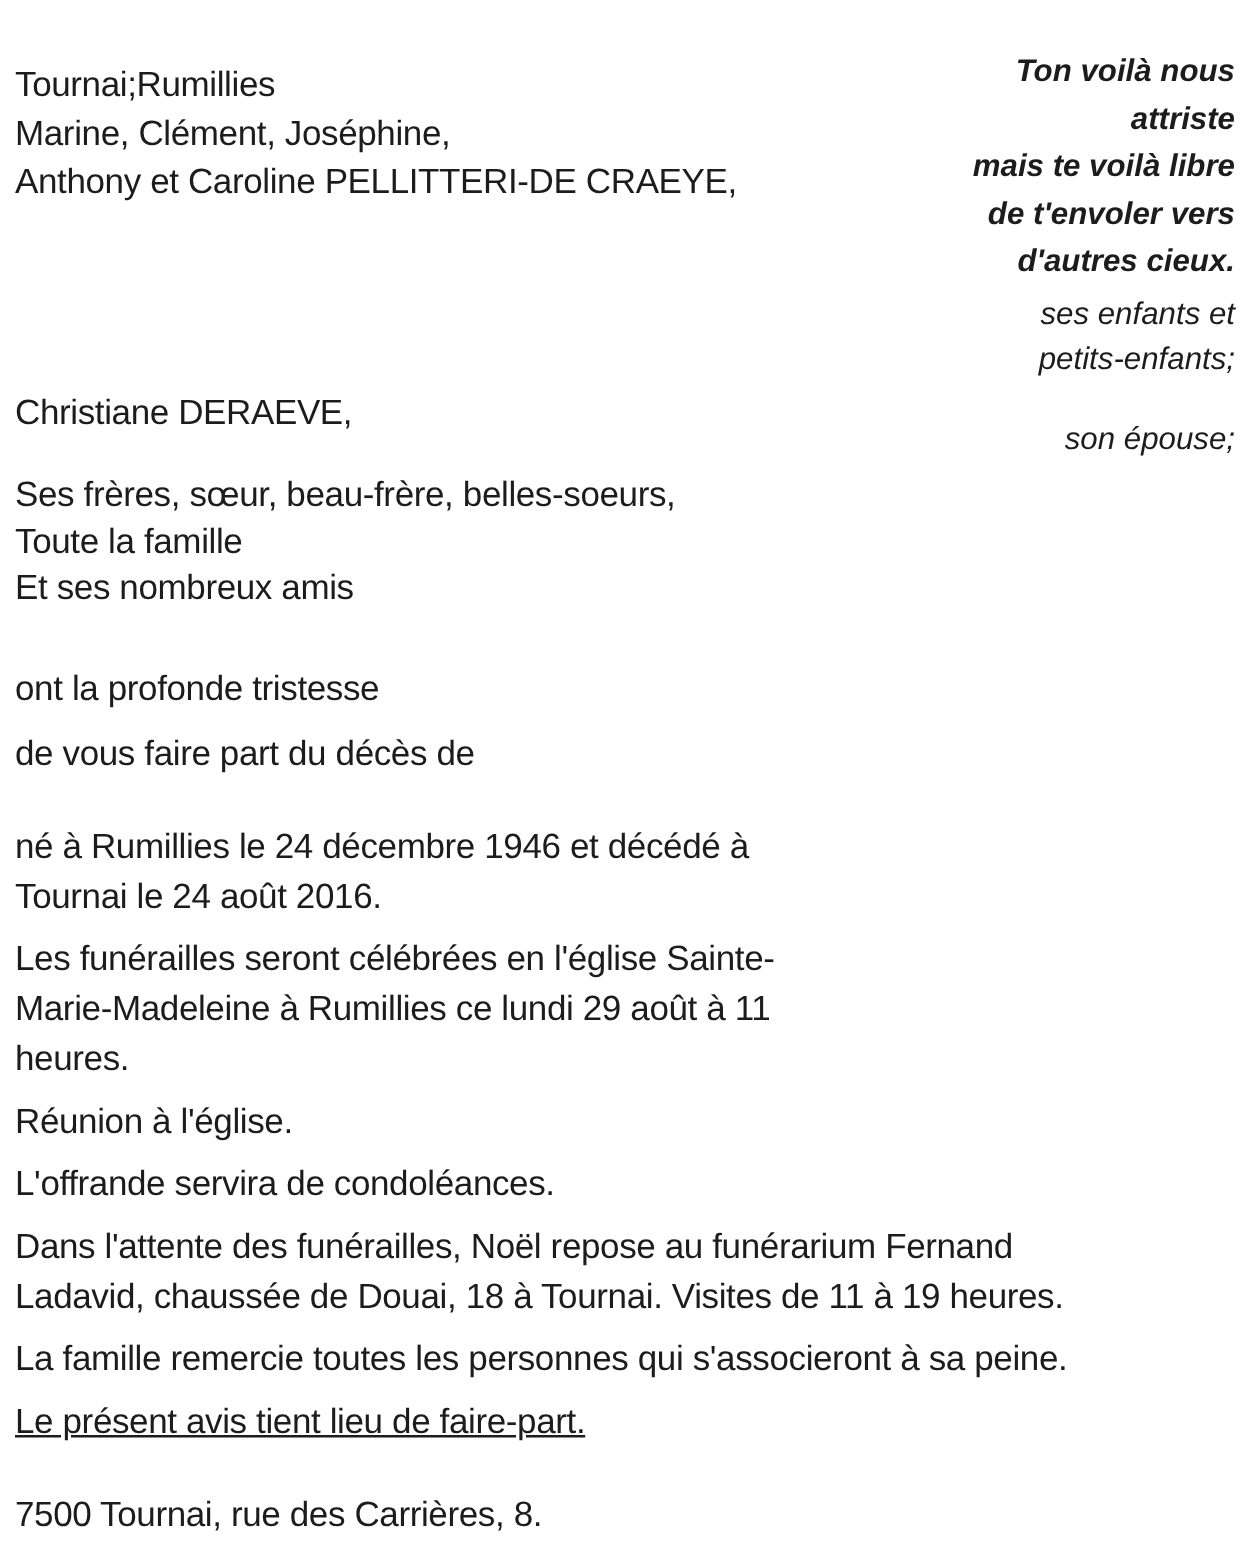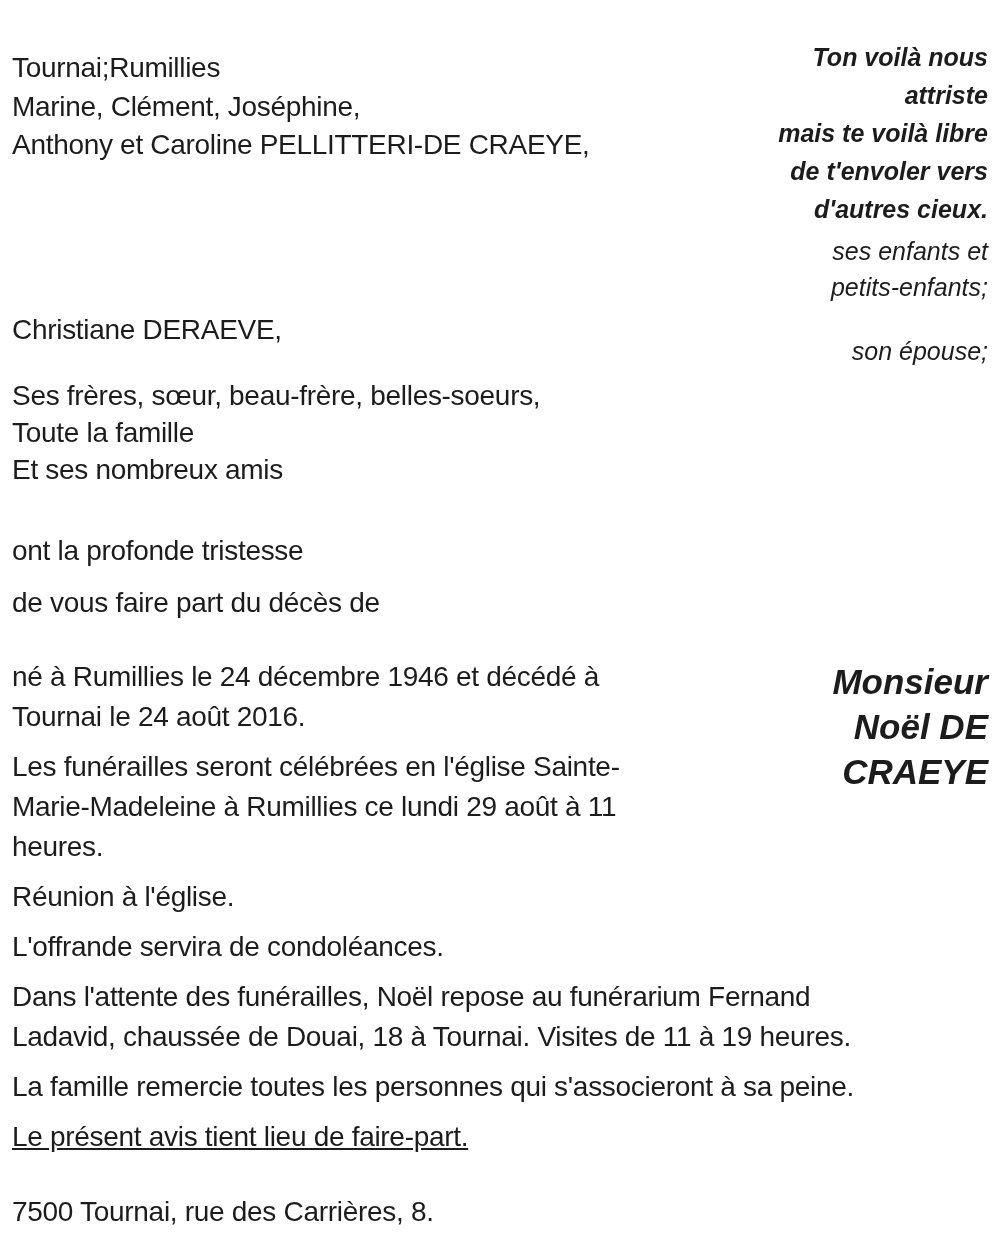--- a/index.html
+++ b/index.html
@@ -131,19 +131,14 @@
       <div>d'autres cieux.</div>
     </div>
 
   <div class="right-text quote-attribution">
       <div>ses enfants et</div>
       <div>petits-enfants;</div>
     </div>
 
   <div class="right-text spouse-attribution">son épouse;</div>
 
-  <div class="right-text deceased-title">
-      <div>Monsieur</div>
-      <div>Noël DE</div>
-      <div>CRAEYE</div>
-    </div>
 
 </div>
 
 </body></html>

